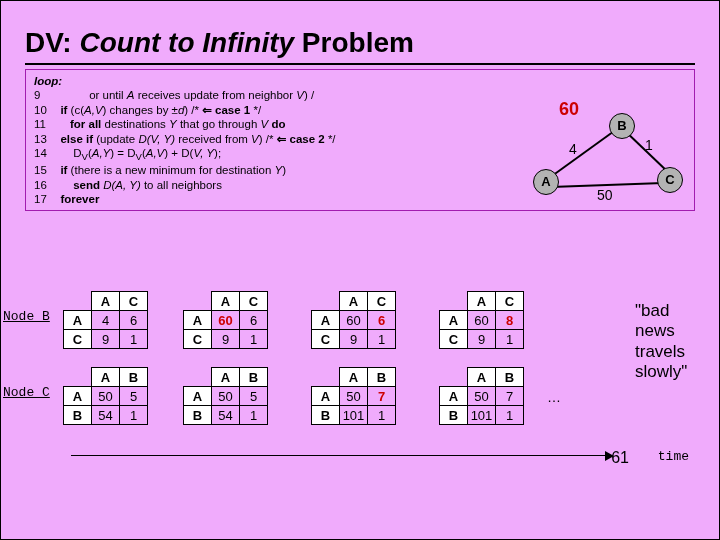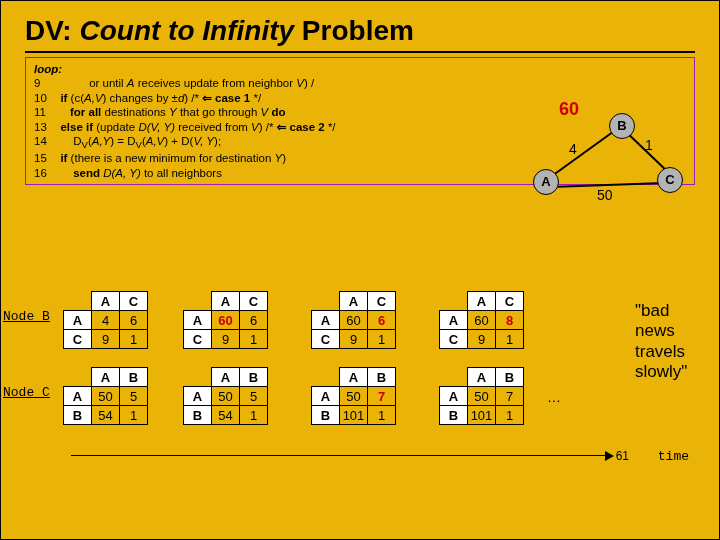--- a/index.html
+++ b/index.html
@@ -1,17 +1,17 @@
 <!DOCTYPE html>
 <html><head>
 <meta charset="utf-8">
 <style>
   * { box-sizing: border-box; margin: 0; padding: 0; }
   body { font-family: Arial, sans-serif; background: #fff; width: 720px; height: 540px; position: relative; }
-  .slide { width: 720px; height: 540px; background: #eab308; border: 1px solid #000; position: relative; padding: 8px 18px; }
+  .slide { width: 720px; height: 540px; background: #f0abfc; border: 1px solid #000; position: relative; padding: 20px 18px; }
   .title { font-size: 28px; font-weight: bold; color: #000; margin: 6px 0 4px 6px; }
   .title .it { font-style: italic; }
   .title-line { border-top: 2px solid #000; margin: 2px 6px 4px 6px; }
   .code-box { border: 1px solid #a21caf; padding: 4px 8px 4px 8px; margin: 0 6px; font-size: 11.5px; line-height: 1.25; font-family: Arial, sans-serif; position: relative; }
   .code-box .ln { display: inline-block; width: 20px; text-align: left; }
   .code-box .it { font-style: italic; }
   .graph { position: absolute; right: 32px; top: 104px; width: 170px; height: 110px; }
   .node { position: absolute; width: 26px; height: 26px; border-radius: 50%; background: #b3b3b3; border: 1px solid #000; text-align: center; line-height: 24px; font-size: 13px; font-weight: bold; }
   .ed { position: absolute; font-size: 14px; }
   .ed.red { color: #c00; font-weight: bold; }
@@ -21,21 +21,21 @@
   table.dv { border-collapse: collapse; font-size: 13px; }
   table.dv td, table.dv th { border: 1px solid #000; width: 28px; height: 19px; text-align: center; padding: 0; }
   table.dv .hd { background: #fff; font-weight: bold; }
   table.dv .corner { border: none; background: transparent; }
   .red { color: #c00; font-weight: bold; }
   .quote { position: absolute; right: 6px; top: 300px; width: 78px; font-size: 17px; font-style: normal; line-height: 1.2; }
   .time-label { position: absolute; right: 30px; top: 448px; font-family: "Courier New", monospace; font-size: 13px; }
   .arrow-line { position: absolute; left: 70px; top: 454px; width: 540px; height: 1px; background: #000; }
   .arrow-head { position: absolute; left: 604px; top: 450px; width: 0; height: 0; border-left: 9px solid #000; border-top: 5px solid transparent; border-bottom: 5px solid transparent; }
   .lcc { position: absolute; left: 76px; top: 464px; font-size: 13px; }
-  .pgnum { position: absolute; right: 90px; top: 448px; font-size: 12px; }
+  .pgnum { position: absolute; right: 90px; top: 448px; font-size: 16px; }
   .dots { position: absolute; font-size: 14px; }
   svg.edges { position: absolute; left: 0; top: 0; width: 170px; height: 110px; }
 </style>
 </head>
 <body>
 
 <div class="slide">
   <div class="title">
     <span>DV: </span><span class="it">Count to Infinity</span><span> Problem</span>
   </div>
@@ -43,20 +43,21 @@
 
   <div class="code-box">
     <div><b class="it">loop:</b></div>
     <div><span class="ln">9</span>&nbsp;&nbsp;&nbsp;&nbsp;&nbsp;&nbsp;&nbsp;&nbsp;&nbsp;&nbsp;&nbsp;or until <i>A</i> receives update from neighbor <i>V</i>) /</div>
     <div><span class="ln">10</span>&nbsp;&nbsp;<b>if</b> (c(<i>A,V</i>) changes by ±<i>d</i>)  /* <b>⇐ case 1</b> */</div>
     <div><span class="ln">11</span>&nbsp;&nbsp;&nbsp;&nbsp;&nbsp;<b>for all</b> destinations <i>Y</i> that go through <i>V</i> <b>do</b></div>
     <div><span class="ln">13</span>&nbsp;&nbsp;<b>else if</b> (update <i>D(V, Y)</i> received from <i>V</i>) /* <b>⇐ case 2</b> */</div>
     <div><span class="ln">14</span>&nbsp;&nbsp;&nbsp;&nbsp;&nbsp;&nbsp;D<sub>V</sub>(<i>A,Y</i>) = D<sub>V</sub>(<i>A,V</i>) + D(<i>V, Y</i>);</div>
     <div><span class="ln">15</span>&nbsp;&nbsp;<b>if</b> (there is a new minimum for destination <i>Y</i>)</div>
     <div><span class="ln">16</span>&nbsp;&nbsp;&nbsp;&nbsp;&nbsp;&nbsp;<b>send</b> <i>D(A, Y)</i> to all neighbors</div>
+    <div><span class="ln">17</span>&nbsp;&nbsp;<b>forever</b></div>
   </div>
 
   <div class="graph">
     <svg class="edges">
       <line x1="28" y1="76" x2="100" y2="24" stroke="#000" stroke-width="2"></line>
       <line x1="106" y1="24" x2="152" y2="68" stroke="#000" stroke-width="2"></line>
       <line x1="34" y1="82" x2="146" y2="78" stroke="#000" stroke-width="2"></line>
     </svg>
     <div class="node" style="left:16px; top:64px;">A</div>
     <div class="node" style="left:92px; top:8px;">B</div>

